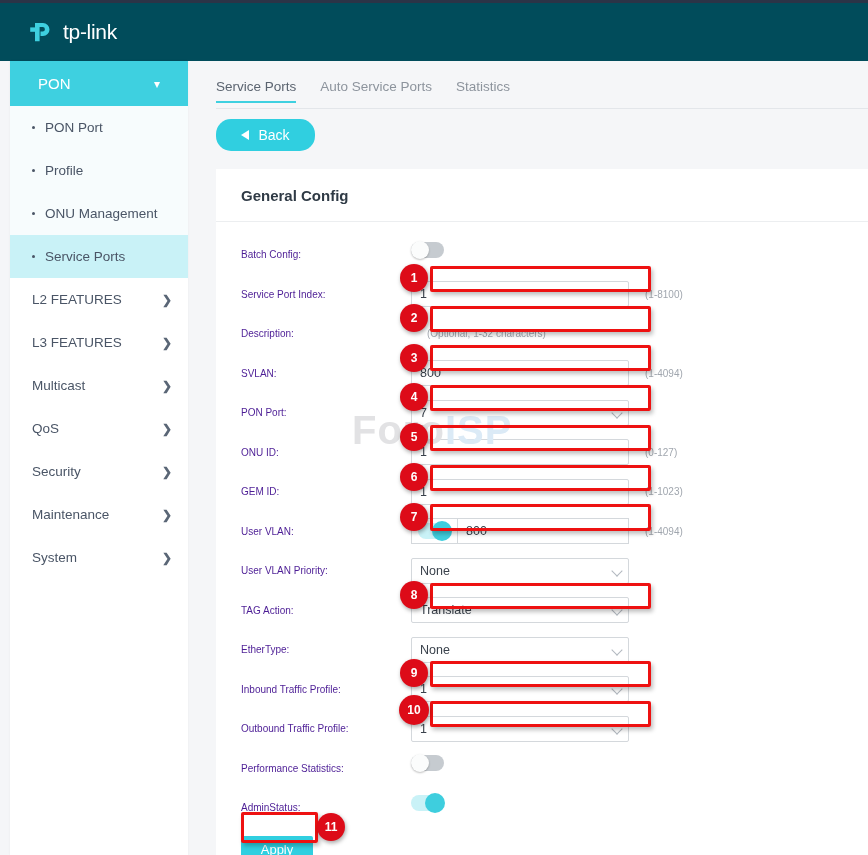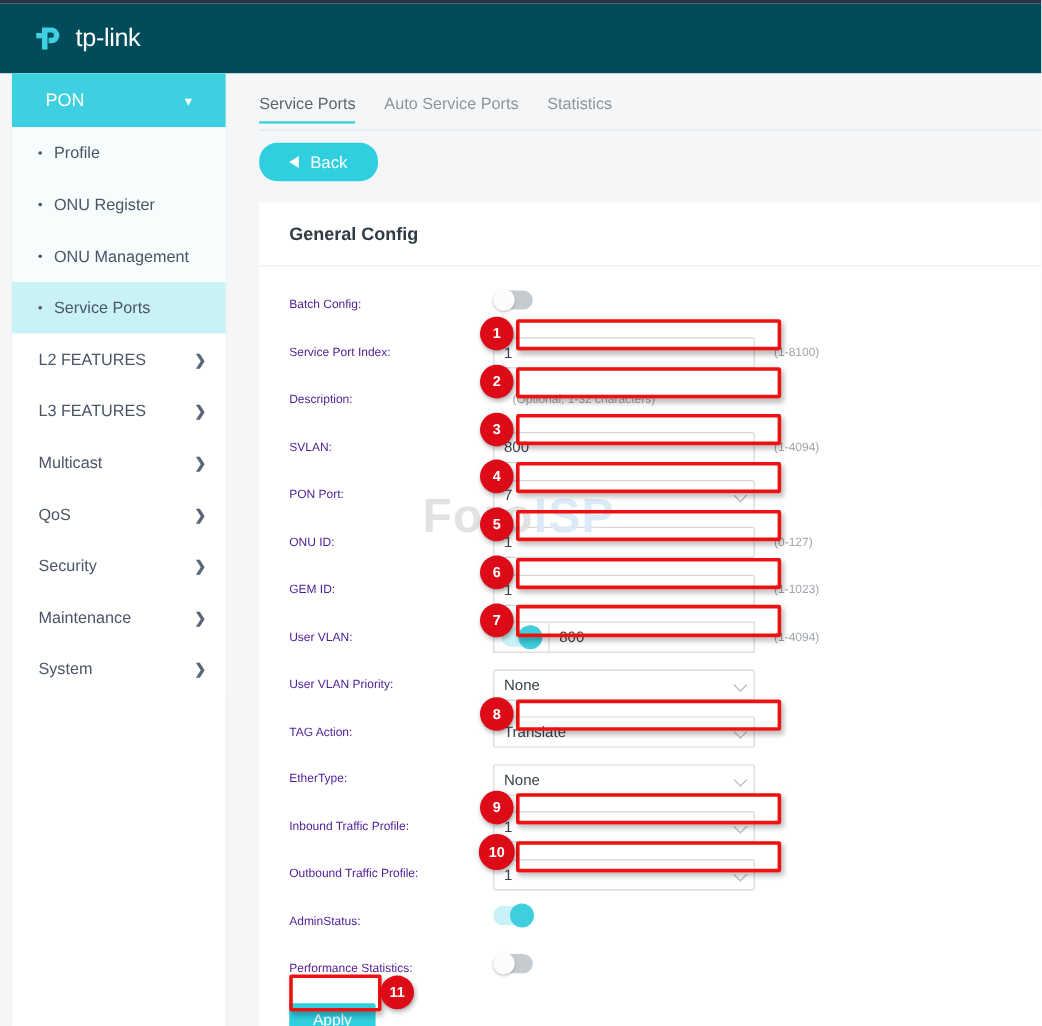--- a/index.html
+++ b/index.html
@@ -150,25 +150,25 @@
   </div>
 
   <div class="sidebar">
     <div class="side-group-head">
       <span>PON</span>
       <span class="chev">▾</span>
     </div>
 
     <div class="side-sub">
       <span class="dot"></span>
-      <span>Profile</span>
+      <span>PON Port</span>
     </div>
     <div class="side-sub">
       <span class="dot"></span>
-      <span>ONU Register</span>
+      <span>Profile</span>
     </div>
     <div class="side-sub">
       <span class="dot"></span>
       <span>ONU Management</span>
     </div>
     <div class="side-sub active">
       <span class="dot"></span>
       <span>Service Ports</span>
     </div>
 
@@ -335,32 +335,32 @@
           <div class="lbl">Outbound Traffic Profile:</div>
           <div class="ctrlwrap">
             <div class="sel">
               <span>1</span>
               <span class="caret"></span>
             </div>
           </div>
         </div>
 
         <div class="row">
-          <div class="lbl">AdminStatus:</div>
-          <div class="ctrlwrap">
-            <div class="tgl on">
+          <div class="lbl">Performance Statistics:</div>
+          <div class="ctrlwrap">
+            <div class="tgl off">
                 <span class="knob"></span>
               </div>
           </div>
         </div>
 
         <div class="row">
-          <div class="lbl">Performance Statistics:</div>
-          <div class="ctrlwrap">
-            <div class="tgl off">
+          <div class="lbl">AdminStatus:</div>
+          <div class="ctrlwrap">
+            <div class="tgl on">
                 <span class="knob"></span>
               </div>
           </div>
         </div>
 
         <div class="row" style="height:44px;">
           <div style="width:195px;padding-left:25px;">
             <div class="applybtn">Apply</div>
           </div>
         </div>

